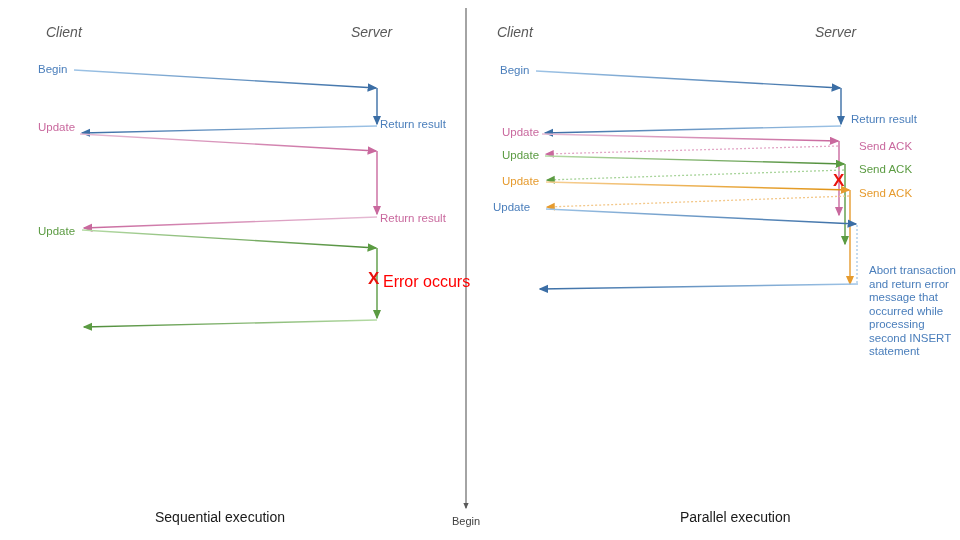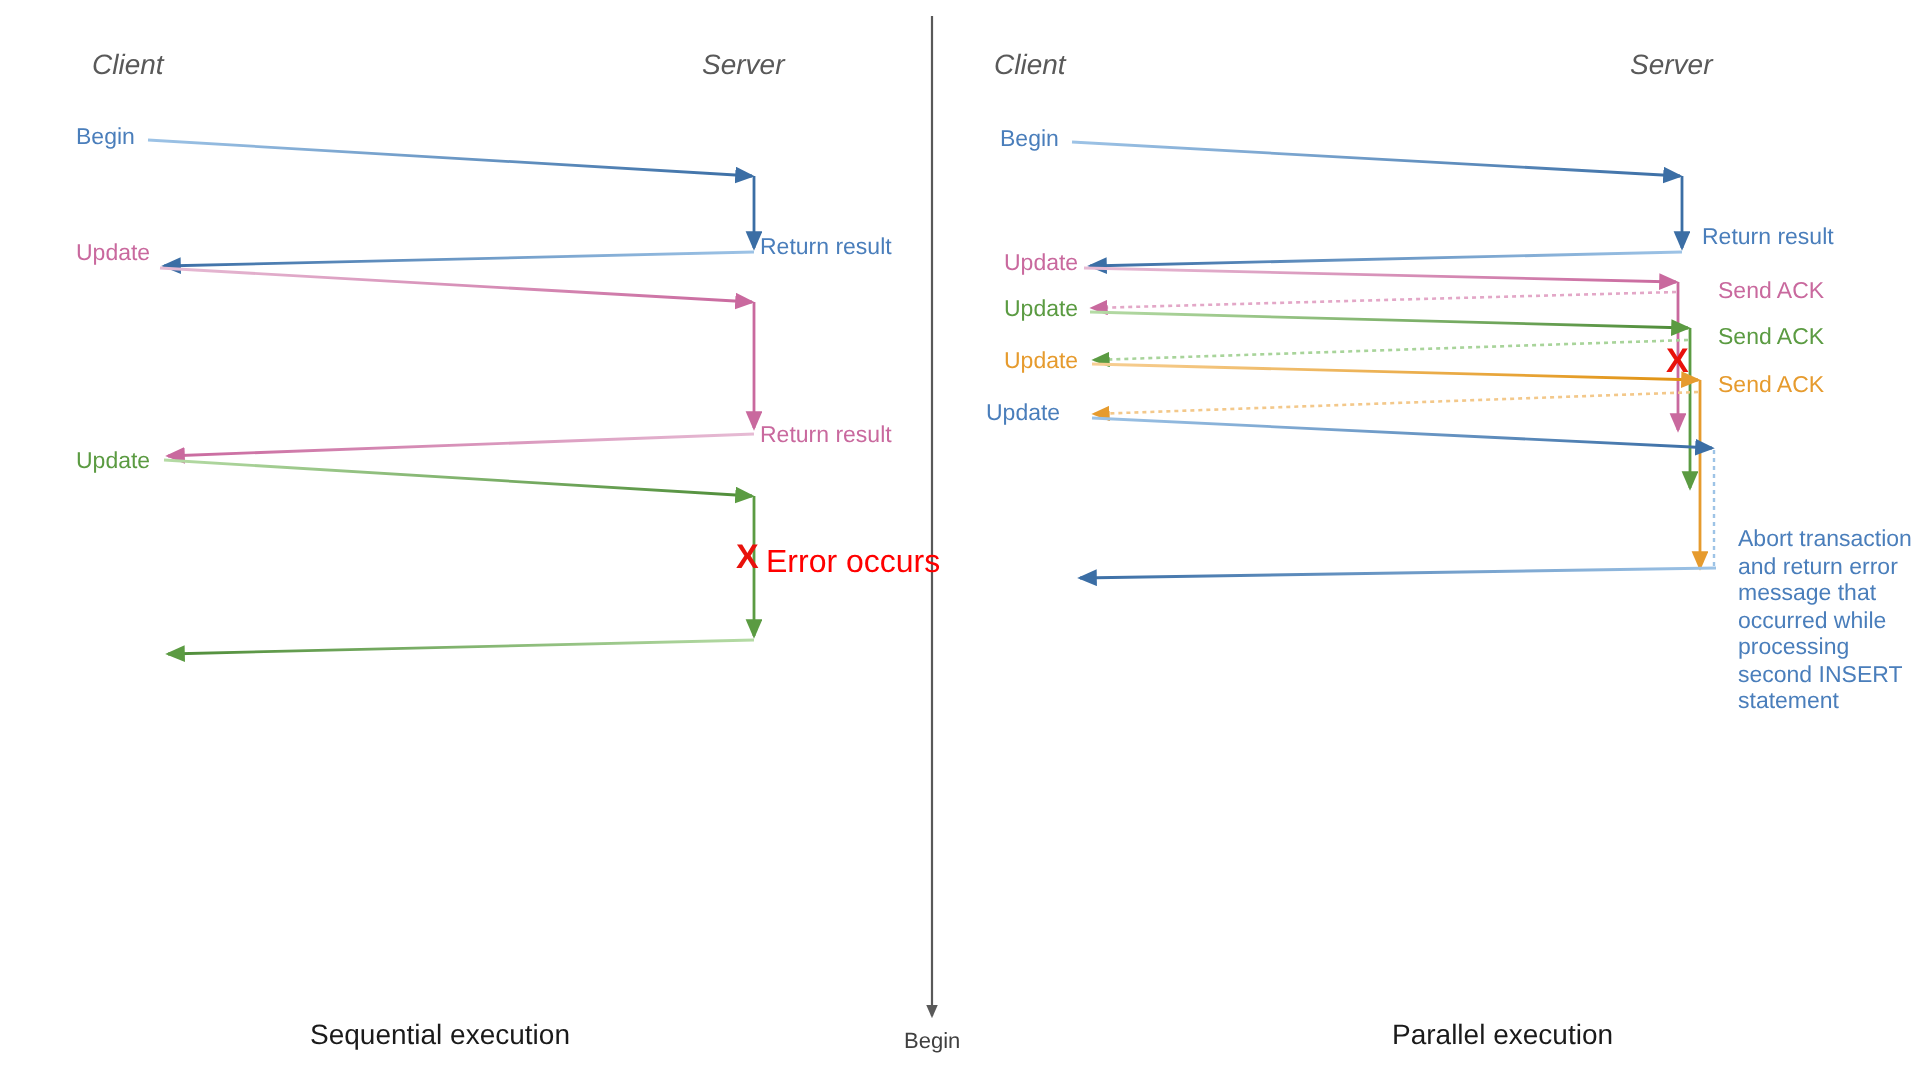--- a/index.html
+++ b/index.html
@@ -174,15 +174,15 @@
 
   <div class="msg" style="left:502px;top:175px;color:#e69b2e;">Update</div>
   <div class="msg" style="left:859px;top:187px;color:#e69b2e;">Send ACK</div>
 
   <div class="msg" style="left:493px;top:201px;color:#4a7ebb;">Update</div>
 
   <div class="err-x" style="left:833px;top:172px;">X</div>
 
   <div class="msg block" style="left:869px;top:264px;width:88px;color:#4a7ebb;">Abort transaction and return error message that occurred while processing second INSERT statement</div>
 
-  <div class="panel-caption" style="left:696px;top:509px;">Parallel execution</div>
+  <div class="panel-caption" style="left:680px;top:509px;">Parallel execution</div>
 
 </div>
 
 </body></html>

